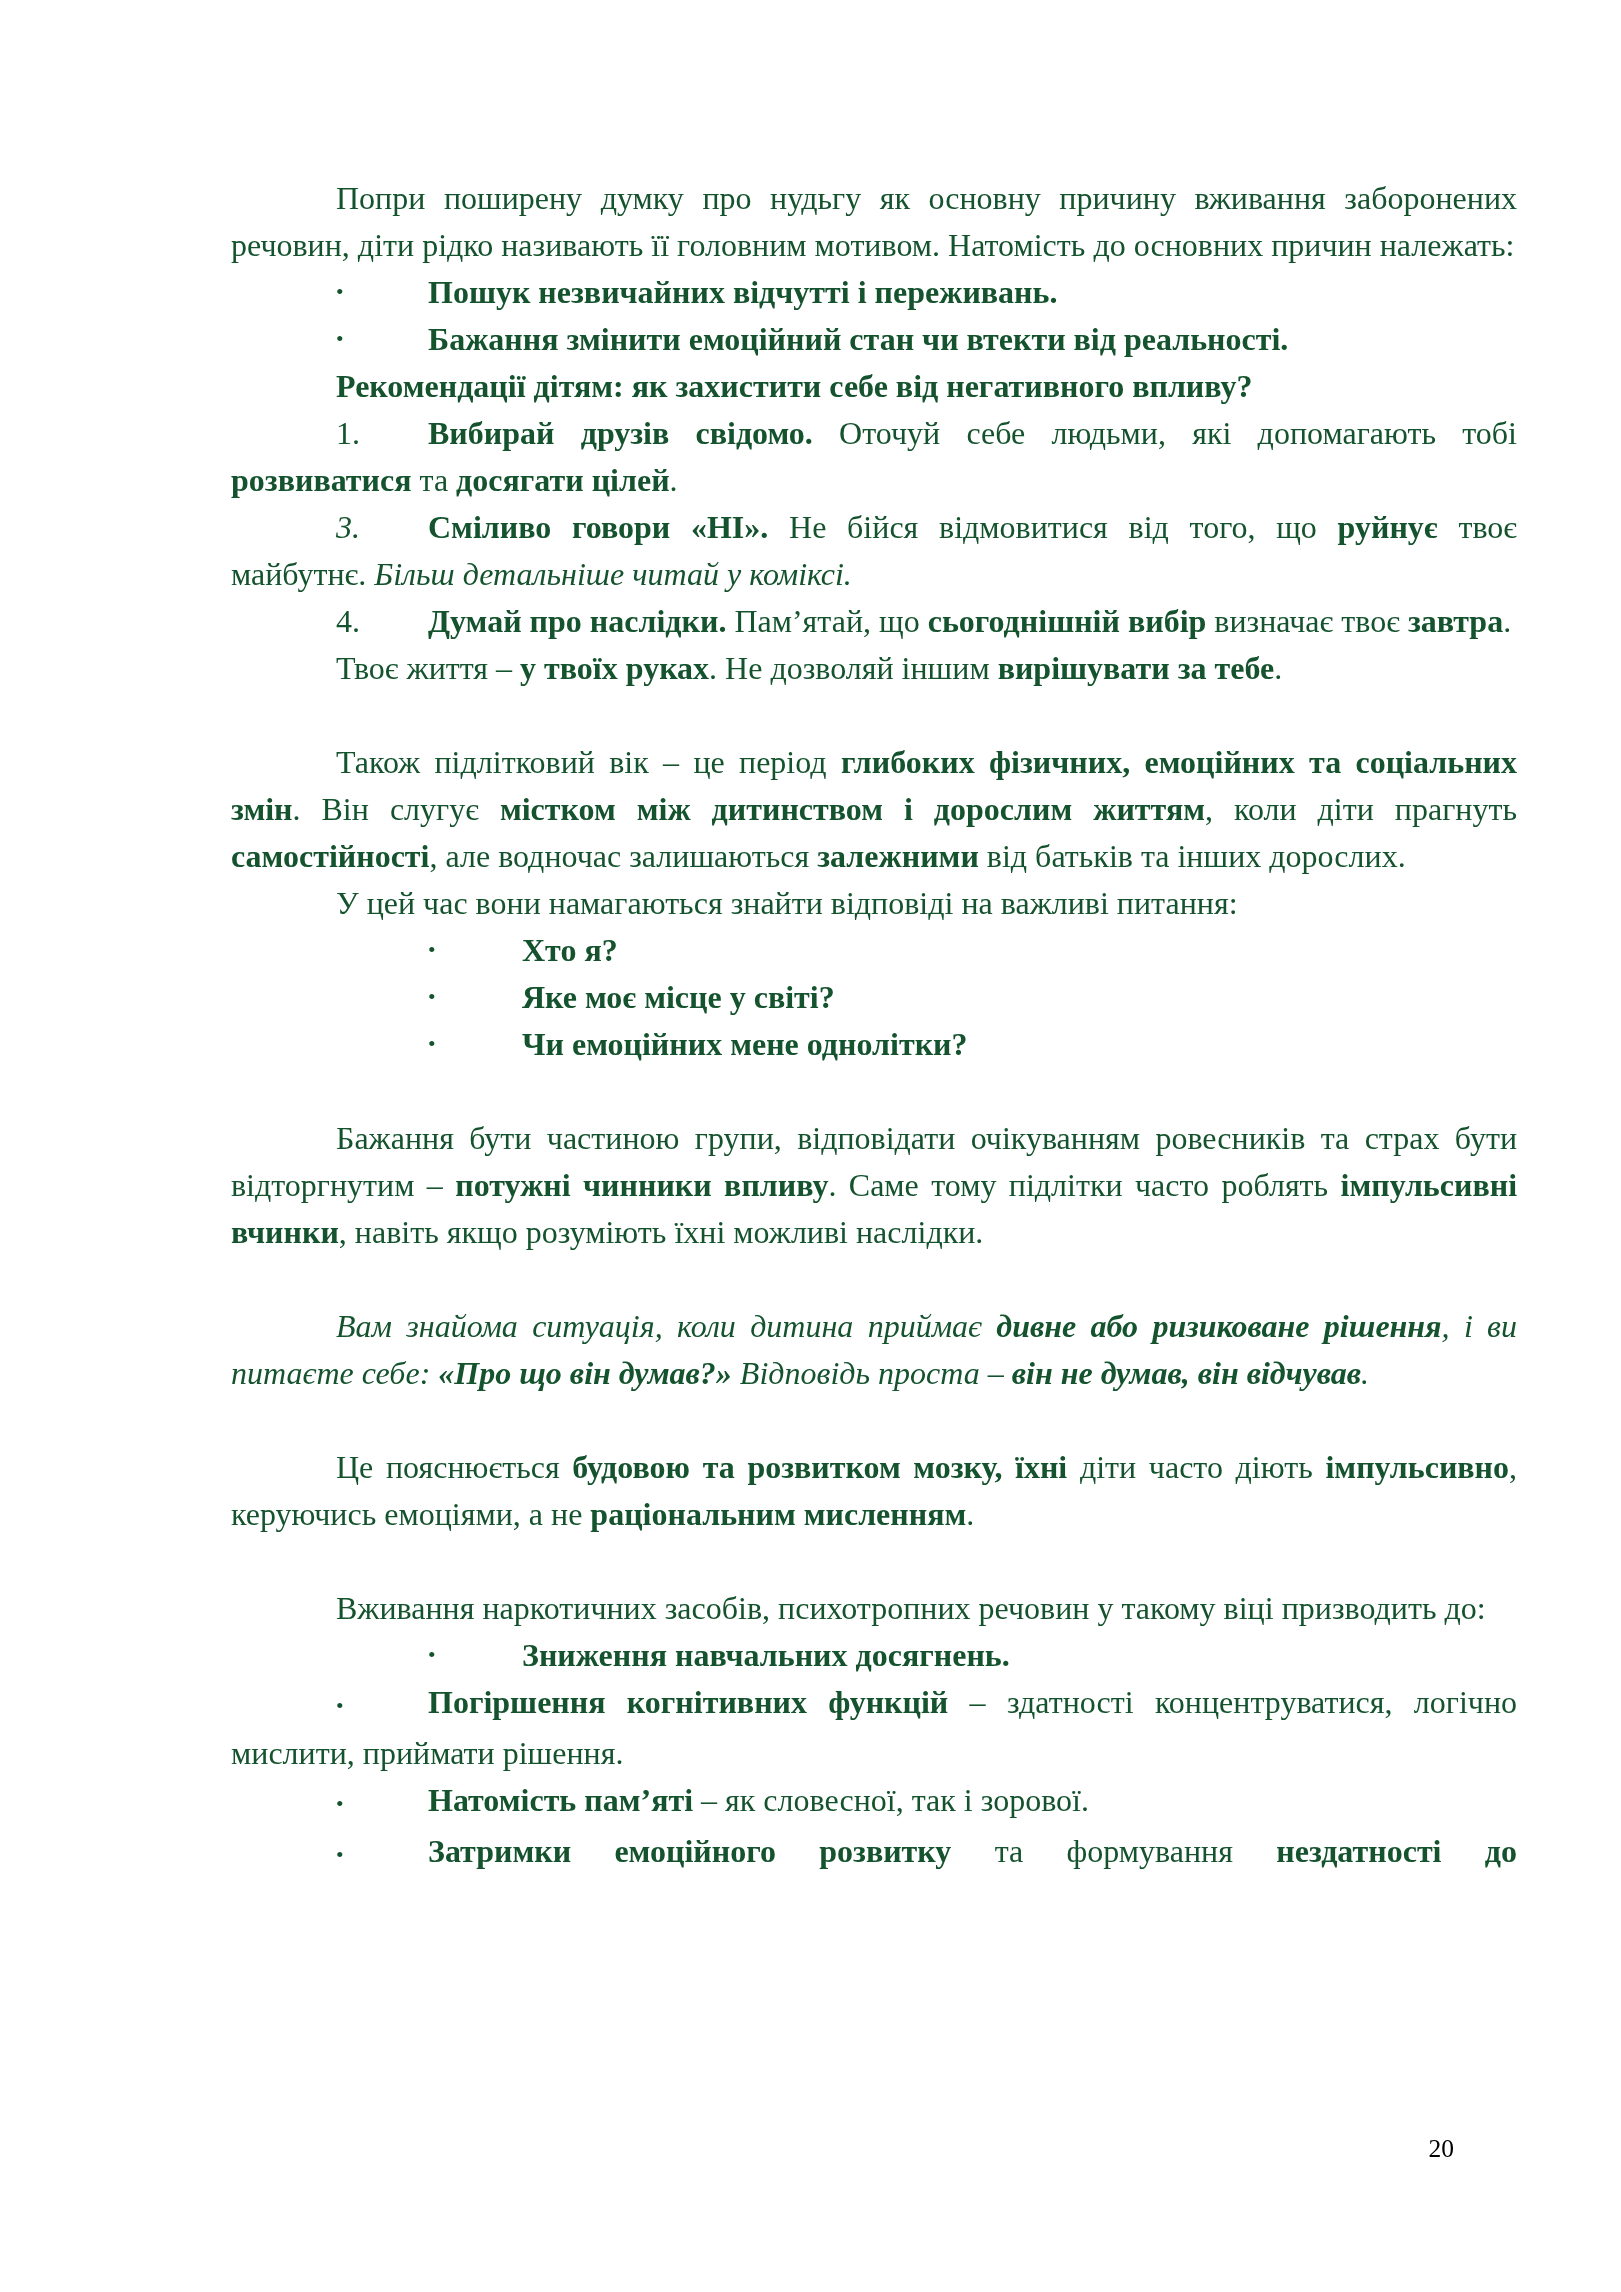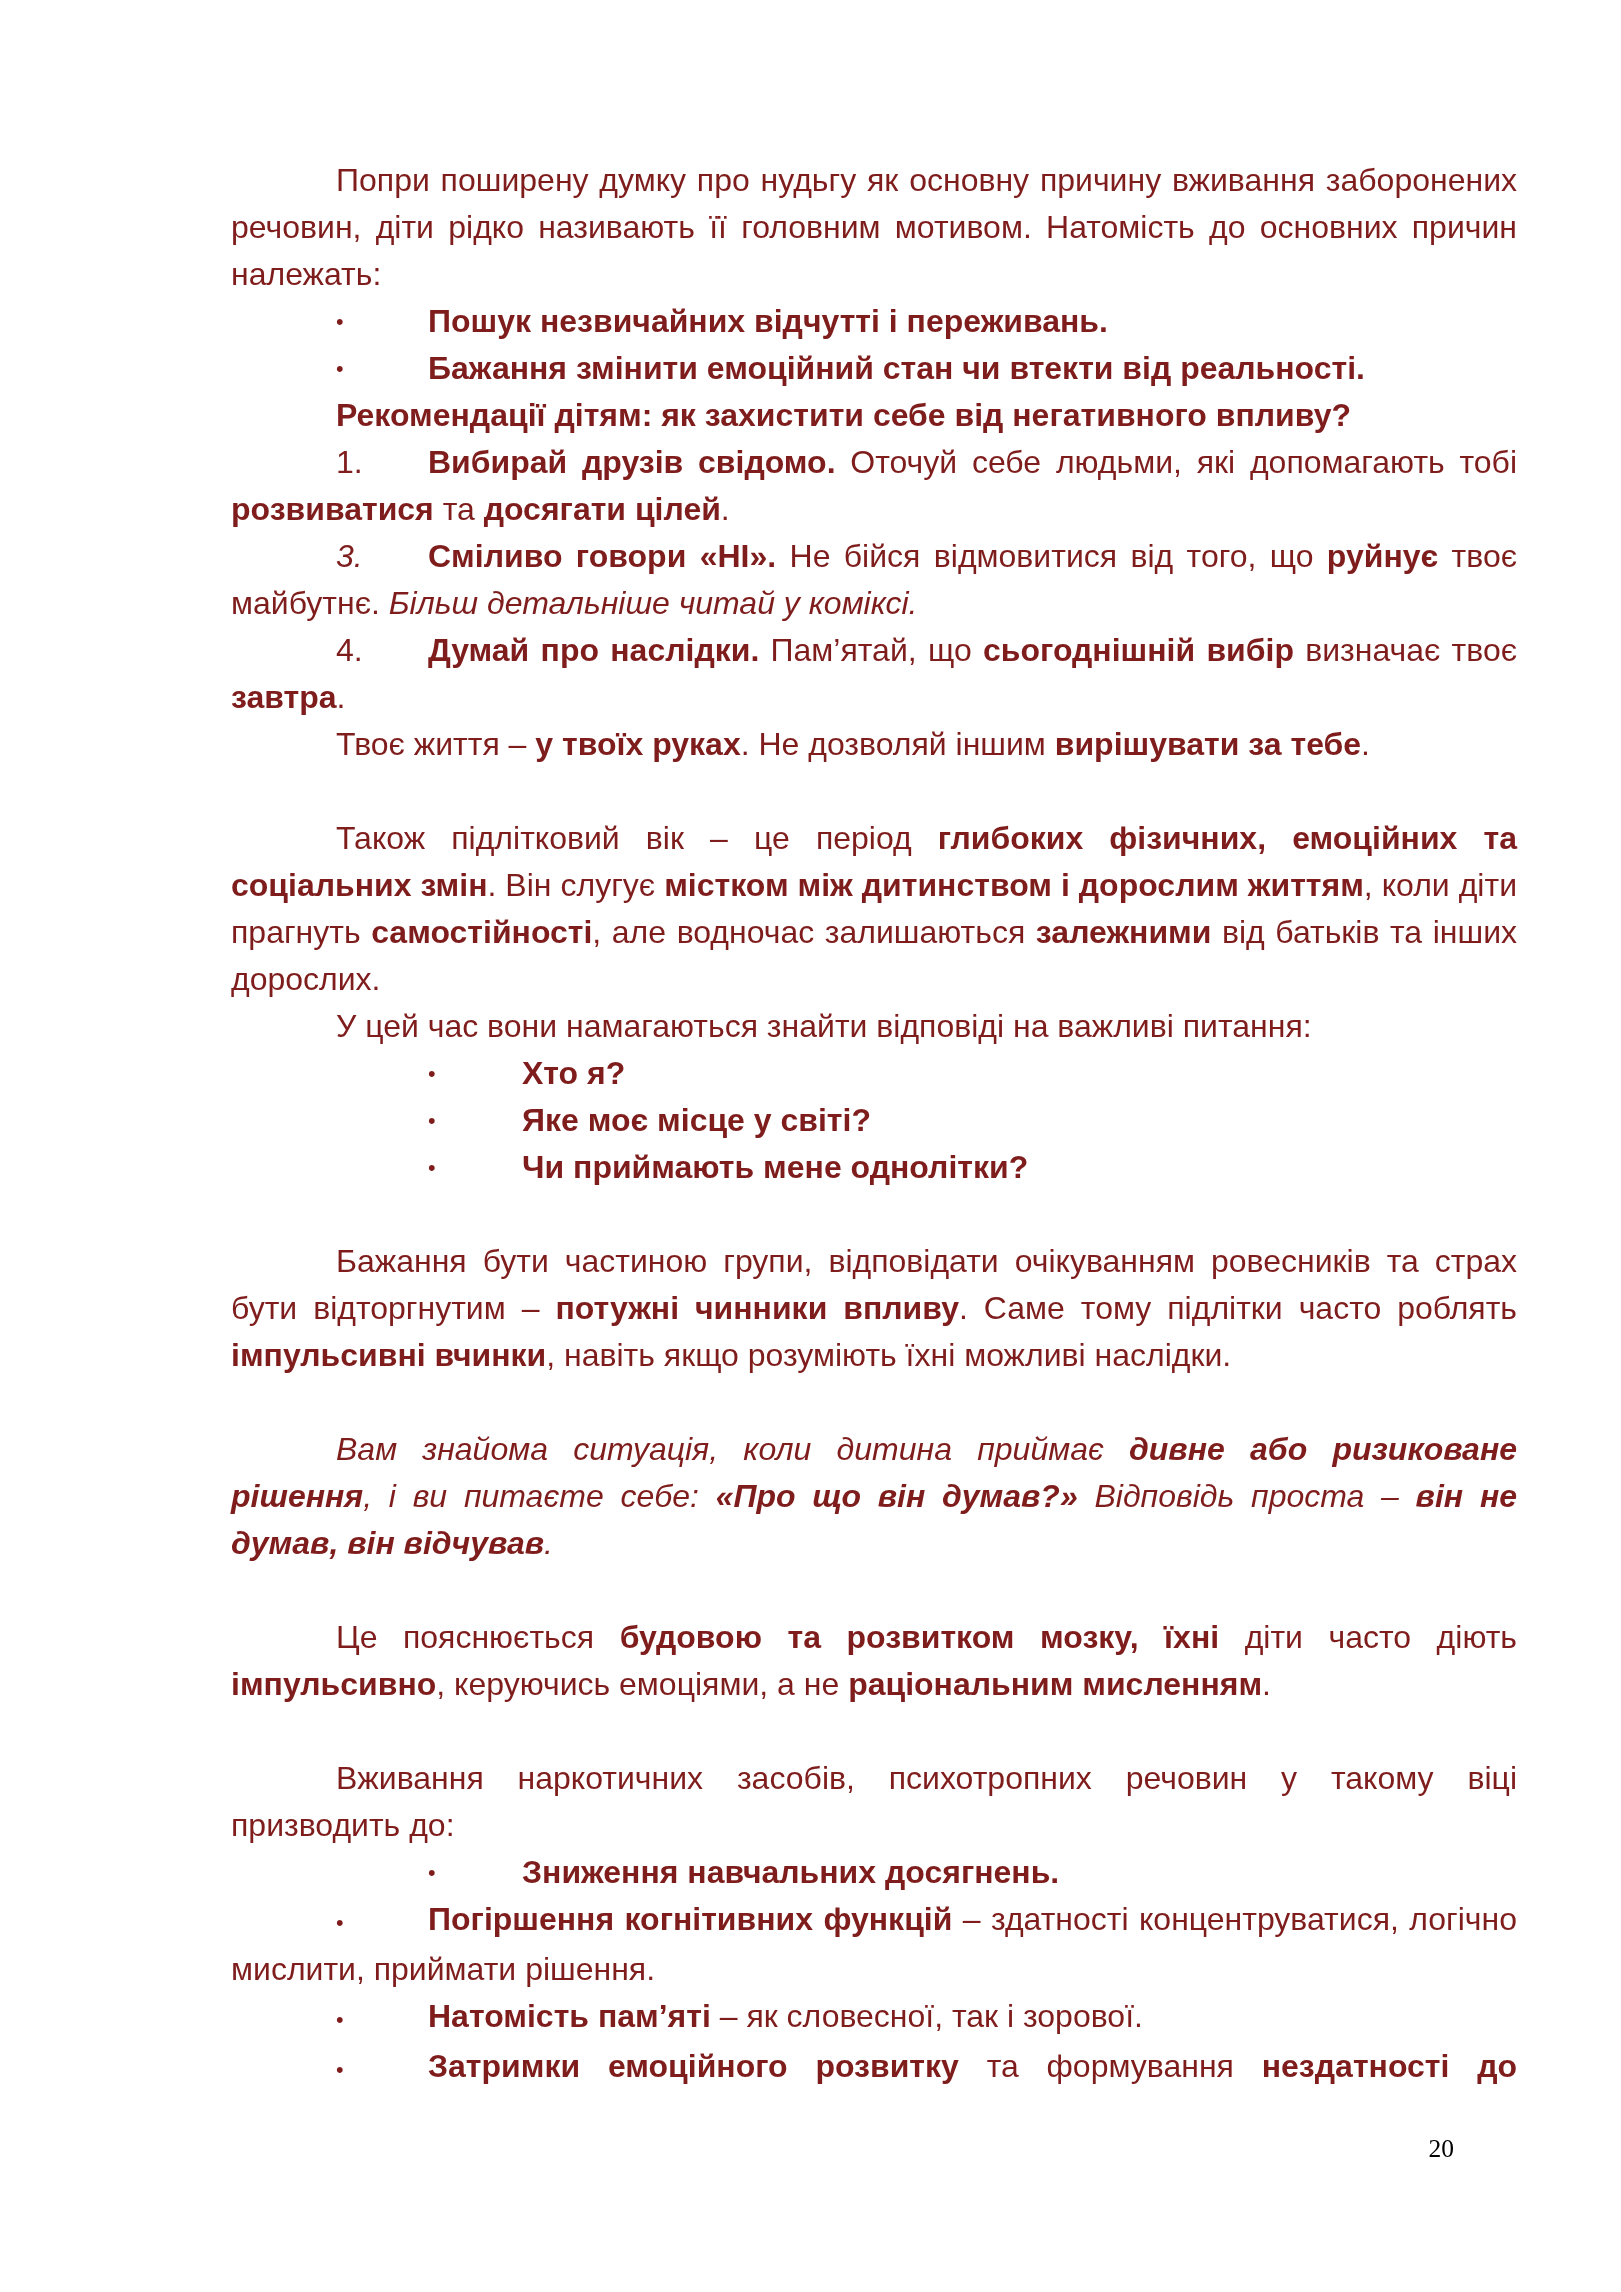--- a/index.html
+++ b/index.html
@@ -1,20 +1,20 @@
 <!DOCTYPE html>
 <html><head>
 <meta charset="utf-8">
 <style>
   html, body { margin: 0; padding: 0; background: #ffffff; }
   body { width: 1621px; height: 2293px; position: relative; overflow: hidden; }
   .page {
-    position: absolute; left: 231px; top: 157px; width: 1286px;
-    font-family: Liberation Sans, sans-serif;
-    font-size: 32px; line-height: 47px; color: #7f1d1d;
+    position: absolute; left: 231px; top: 175px; width: 1286px;
+    font-family: Liberation Serif, serif;
+    font-size: 32px; line-height: 47px; color: #14532d;
   }
   p { margin: 0; text-align: justify; text-align-last: left; }
   .ind { text-indent: 105px; }
   .gap { height: 47px; }
   .b { font-weight: bold; }
   .i { font-style: italic; }
   .bi { font-weight: bold; font-style: italic; margin-top: 18px; }
   .row { position: relative; }
   .bul1 .mark { position: absolute; left: 105px; top: 0; }
   .bul1 .txt { display: block; padding-left: 197px; }
@@ -67,21 +67,21 @@
   <div class="row bul2">
     <span class="mark">•</span>
     <span class="txt"><span class="b">Хто я?</span><span></span></span>
   </div>
   <div class="row bul2">
     <span class="mark">•</span>
     <span class="txt b"><span>Яке</span><span> моє місце у світі?</span></span>
   </div>
   <div class="row bul2">
     <span class="mark">•</span>
-    <span class="txt"><span class="b">Чи приймають мене однолітки?</span><span></span></span>
+    <span class="txt"><span class="b">Чи емоційних мене однолітки?</span><span></span></span>
   </div>
 
   <div class="gap"></div>
 
   <p class="ind"><span>Бажання бути частиною групи, відповідати очікуванням ровесників та страх бути відторгнутим – </span><span class="b">потужні чинники впливу</span><span>. Саме тому підлітки часто роблять </span><span class="b">імпульсивні вчинки</span><span>, навіть якщо розуміють їхні можливі наслідки.</span></p>
 
   <div class="gap"></div>
 
   <p class="ind"><span class="i">Вам знайома ситуація, коли дитина приймає </span><span class="bi">дивне або ризиковане рішення</span><span class="i">, і ви питаєте себе: </span><span class="bi">«Про що він думав?»</span><span class="i"> Відповідь проста – </span><span class="bi">він не думав, він відчував</span><span class="i">.</span></p>
 

